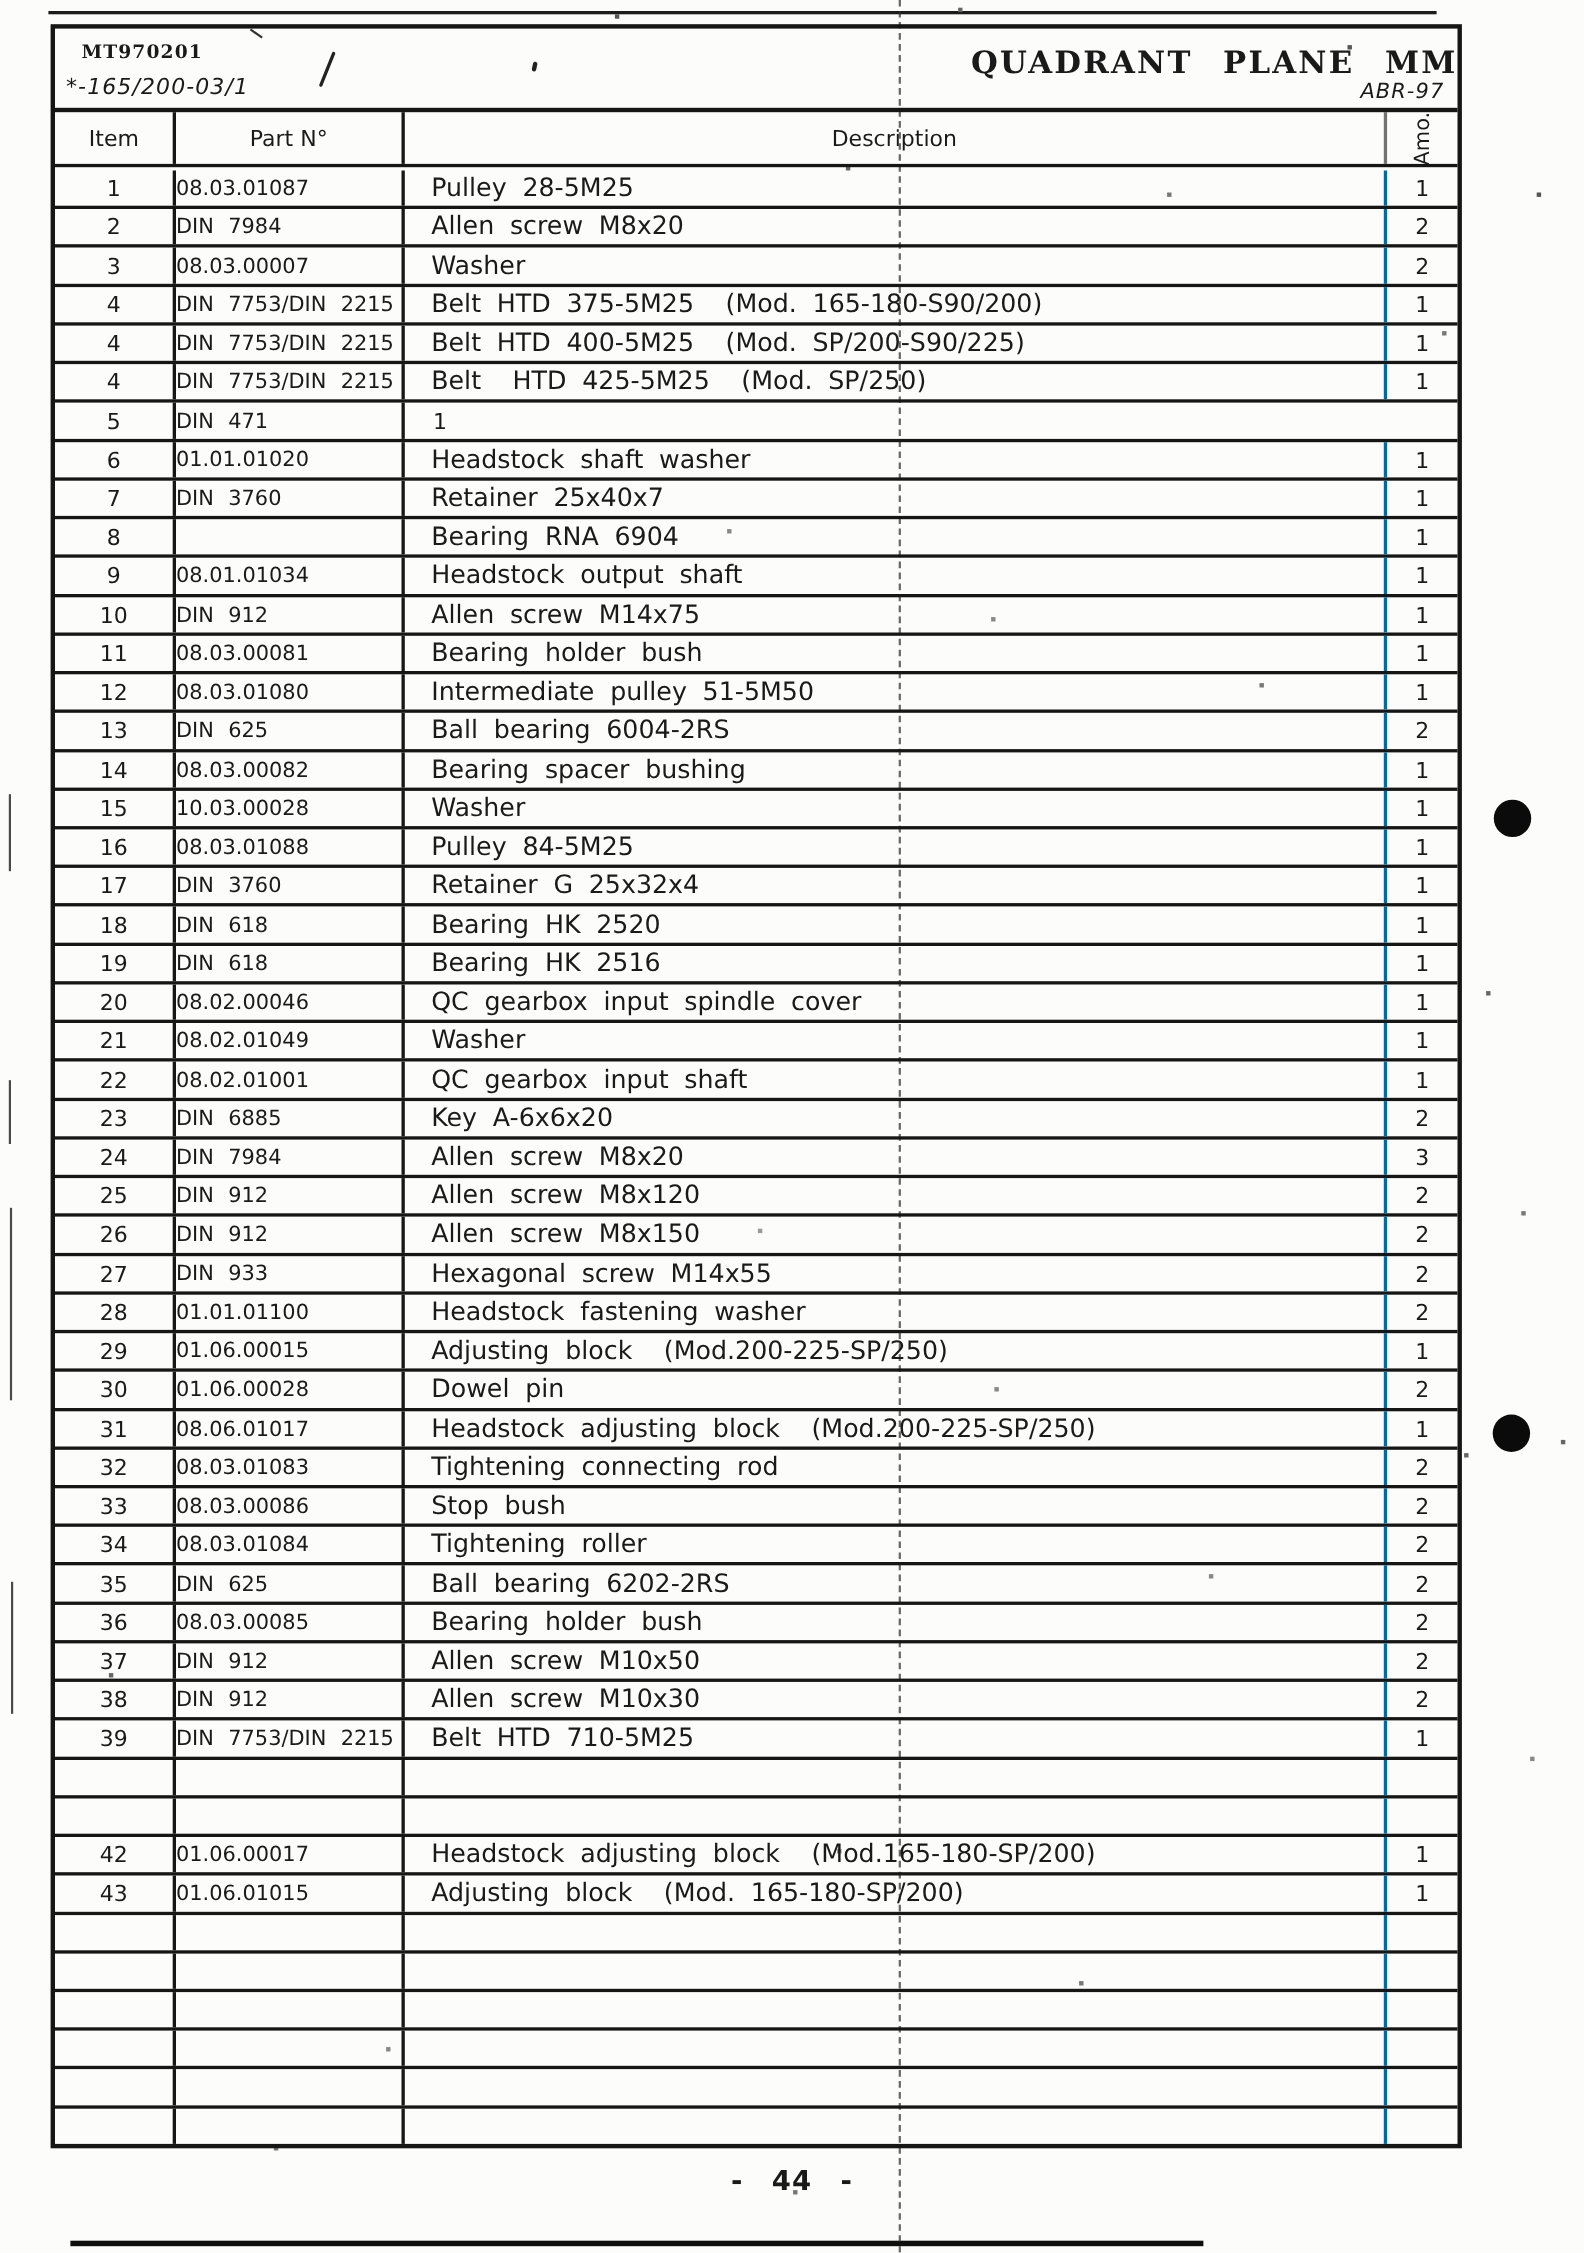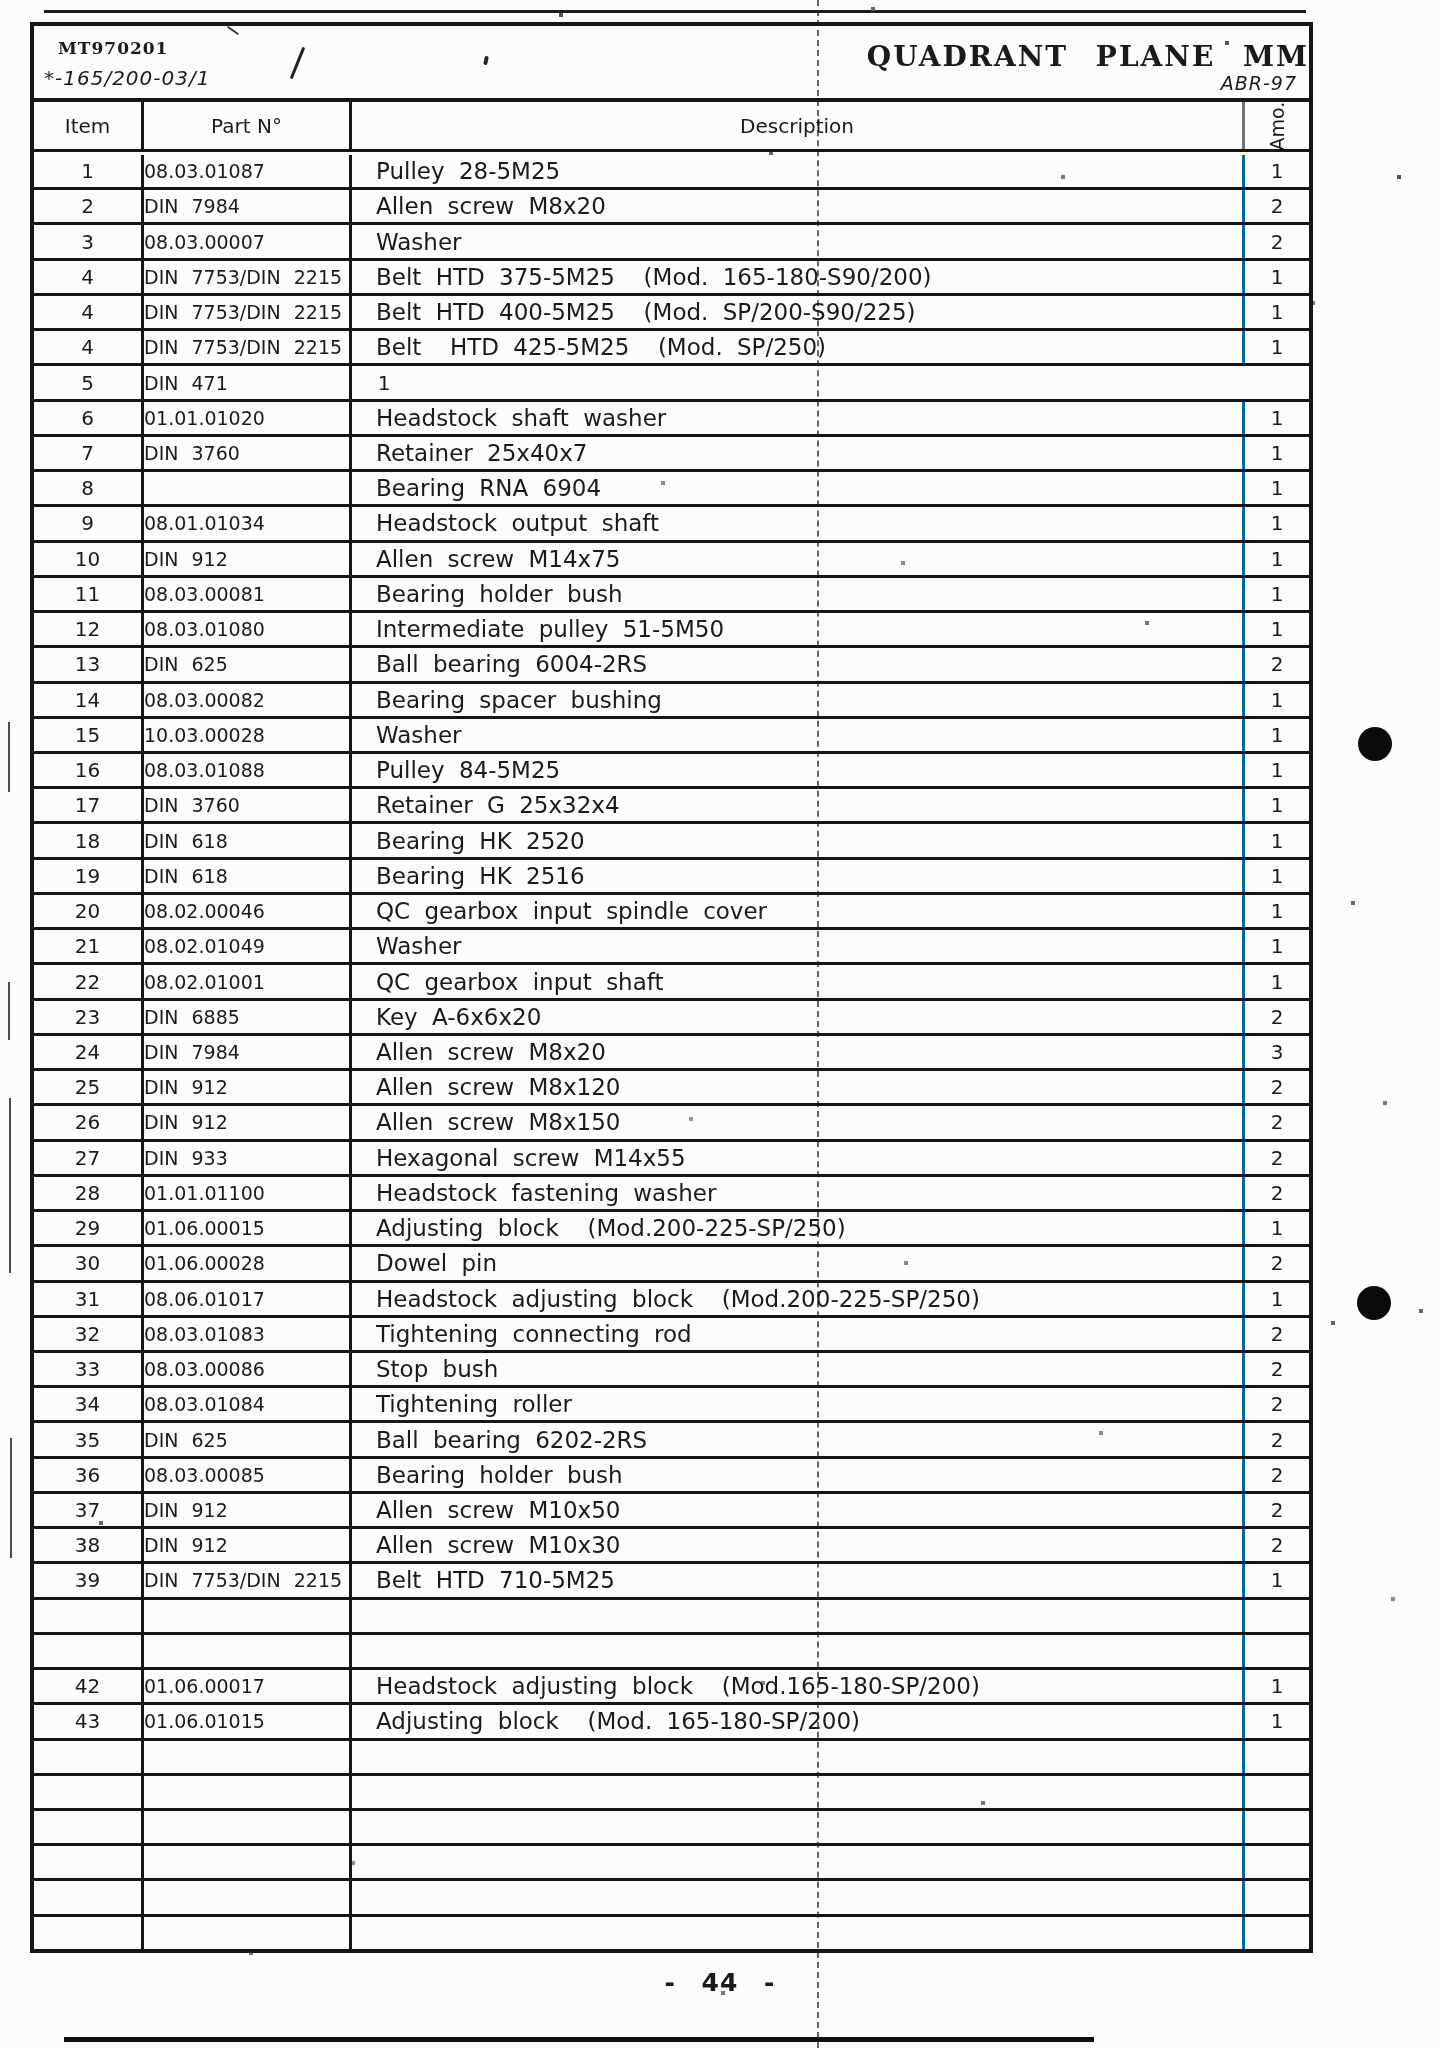--- a/index.html
+++ b/index.html
@@ -6,21 +6,21 @@
   .page{
     position:relative;
     width:1440px;height:2048px;
     background:#fcfcfa;
     font-family:"DejaVu Sans",sans-serif;
     color:#1a1a1a;
     overflow:hidden;
   }
   
   .table-frame{
-    position:absolute;left:30px;top:22px;width:1283px;height:1931px;
+    position:absolute;left:46px;top:22px;width:1283px;height:1931px;
     border:4px solid #161616;box-sizing:border-box;background:transparent;
   }
   
   .title-box{
     position:relative;height:72px;border-bottom:4px solid #161616;box-sizing:content-box;
   }
   .doc-code{
     position:absolute;left:24px;top:12px;
     font-family:"DejaVu Serif",serif;font-weight:bold;font-size:17px;letter-spacing:1px;
   }

